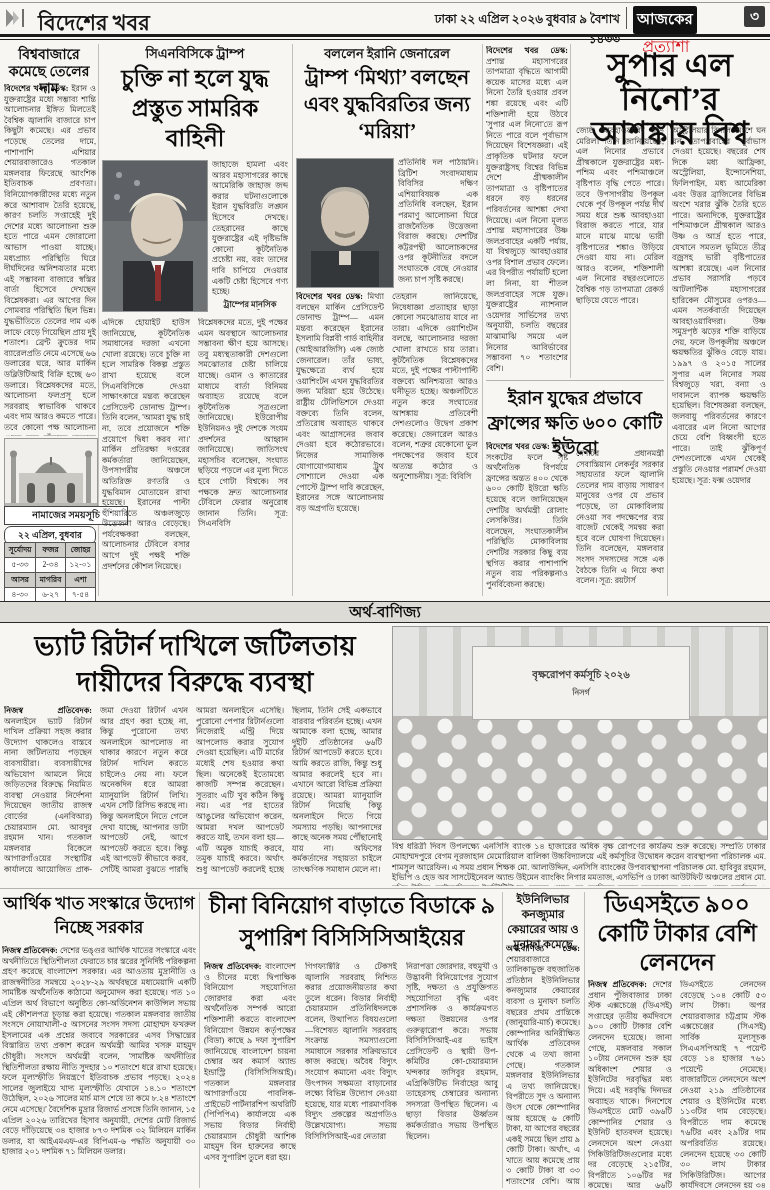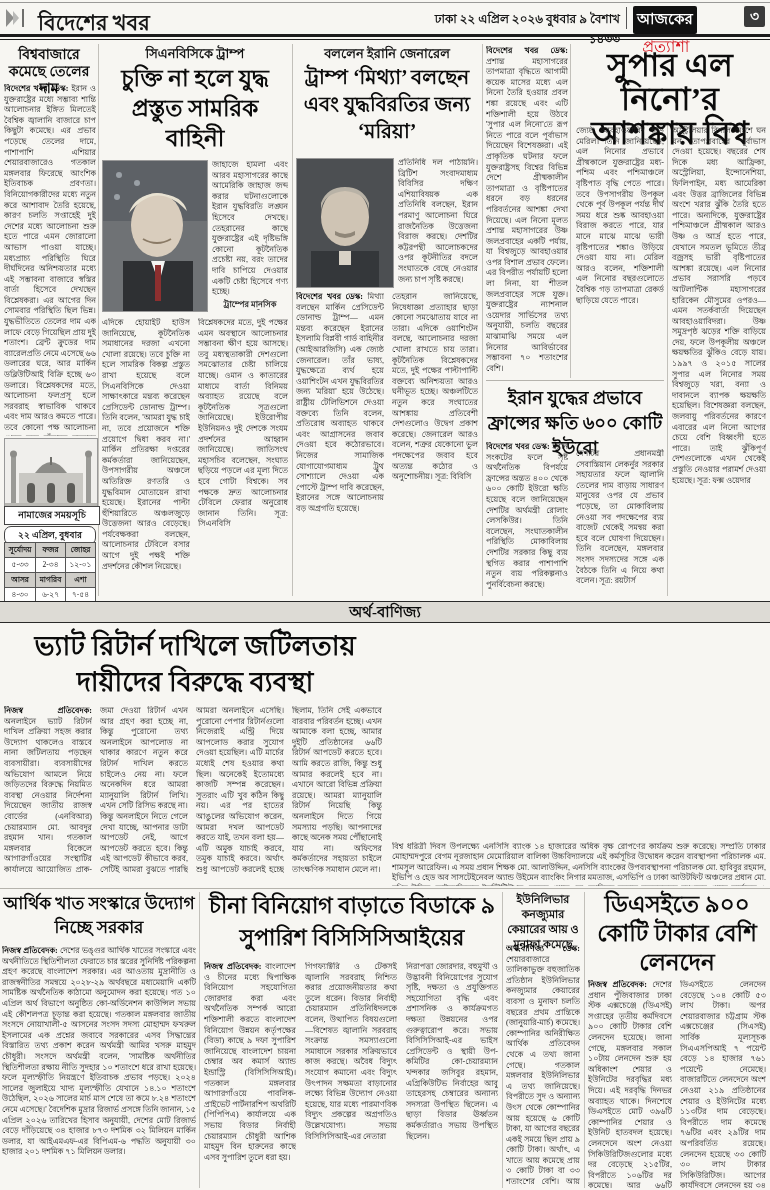--- a/index.html
+++ b/index.html
@@ -16,21 +16,21 @@
   
   .hdr-label{font-size:21px;font-weight:bold;}
   .hdr-date{font-size:12px;font-weight:bold;}
   .mast-black{background:#111;color:#fff;font-weight:bold;font-size:15px;padding:1px 4px 2px;border-radius:2px;}
   .mast-red{color:#d6121b;font-weight:normal;font-size:16px;padding-left:2px;}
   .pageno{background:#3a3a3a;color:#fff;font-weight:bold;font-size:14px;width:21px;height:21px;
           display:flex;align-items:center;justify-content:center;border-radius:2px;}
   .rule-thick{position:absolute;left:0;width:770px;height:3px;background:#1c1c1c;}
   .rule-thin{position:absolute;left:0;width:770px;height:1px;background:#1c1c1c;}
   
-  .ptitle{border:1px solid #444;background:#fff;font-weight:bold;font-size:9.5px;text-align:center;padding:1px 2px;}
+  .ptitle{border:1px solid #444;background:#fff;font-weight:bold;font-size:9.5px;text-align:center;padding:1px 16px;}
   .pdate{border:1px solid #444;border-radius:7px;background:#fff;font-weight:bold;font-size:9px;text-align:center;padding:1px 0;}
   table.ptab{border-collapse:collapse;width:92px;font-size:7.5px;text-align:center;background:#fff;}
   table.ptab td{border:1px solid #555;padding:1px 0;}
   td.plab{background:#cfcdc8;font-weight:bold;}
   
   .band{position:absolute;left:0;top:601px;width:770px;height:20px;background:#dddbd5;
         border-top:1px solid #2a2a2a;border-bottom:1px solid #2a2a2a;display:flex;align-items:center;justify-content:center;
         font-weight:bold;font-size:15px;color:#0b0b0b;}
   .subhead{font-weight:bold;text-align:center;display:block;font-size:8.2px;margin:2px 0;}
   .cap{position:absolute;font-size:8px;line-height:10.4px;text-align:justify;color:#222;overflow:hidden;}
@@ -202,20 +202,28 @@
       <span>দায়ীদের বিরুদ্ধে ব্যবস্থা</span>
     </div>
     <div class="col" style="left:4px;top:706px;width:88px;height:168px;">
       <b>নিজস্ব প্রতিবেদক: </b><span>অনলাইনে ভ্যাট রিটার্ন দাখিল প্রক্রিয়া সহজ করার উদ্যোগ থাকলেও বাস্তবে নানা জটিলতায় পড়ছেন ব্যবসায়ীরা। ব্যবসায়ীদের অভিযোগ আমলে নিয়ে জড়িতদের বিরুদ্ধে নিয়মিত ব্যবস্থা নেওয়ার নির্দেশনা দিয়েছেন জাতীয় রাজস্ব বোর্ডের (এনবিআর) চেয়ারম্যান মো. আবদুর রহমান খান। গতকাল মঙ্গলবার বিকেলে আগারগাঁওয়ের সংস্থাটির কার্যালয়ে আয়োজিত প্রাক-বাজেট আলোচনায় অনলাইনে ভ্যাট রিটার্ন দাখিলের জটিলতা নিয়ে ব্যবসায়ীরা অভিযোগ তুলে ধরেন।</span>
     </div>
     <div class="col" style="left:100px;top:706px;width:88px;height:168px;">জমা দেওয়া রিটার্ন এখন আর গ্রহণ করা হচ্ছে না, কিন্তু পুরোনো তথ্য অনলাইনে আপলোড না থাকার কারণে নতুন করে রিটার্ন দাখিল করতে চাইলেও নেয় না। ফলে অনেকদিন ধরে আমরা ম্যানুয়ালি রিটার্ন লিখি। এখন সেটি রিসিভ করছে না। কিন্তু অনলাইনে নিতে গেলে দেখা যাচ্ছে, আপনার ডাটা আপডেট নেই, আগে আপডেট করতে হবে। কিন্তু এই আপডেট কীভাবে করব, সেটিই আমরা বুঝতে পারছি না। জবাবে এনবিআর চেয়ারম্যান বলেন,</div>
     <div class="col" style="left:196px;top:706px;width:88px;height:168px;">আমরা অনলাইনে এসেছি। পুরোনো পেপার রিটার্নগুলো নিজেরাই এন্ট্রি দিয়ে আপলোড করার সুযোগ দেওয়া হয়েছিল। এটি মার্চের মধ্যেই শেষ হওয়ার কথা ছিল। অনেকেই ইতোমধ্যে কাজটি সম্পন্ন করেছেন। সুতরাং এটি খুব কঠিন কিছু নয়। এর পর হাতের আঙুলের অভিযোগ করেন, আমরা দখল আপডেট করতে যাই, তখন বলা হয়—এটি অমুক যাচাই করবে, তমুক যাচাই করবে। অর্থাৎ শুধু আপডেট করলেই হচ্ছে না।</div>
     <div class="col" style="left:292px;top:706px;width:90px;height:168px;">ছিলাম, তিনি সেই একভাবে বারবার পরিবর্তন হচ্ছে। এখন আমাকে বলা হচ্ছে, আমার দুইটি প্রতিষ্ঠানের ৬৬টি রিটার্ন আপডেট করতে হবে। আমি করতে রাজি, কিন্তু শুধু আমার করলেই হবে না। এখানে আরো বিভিন্ন প্রক্রিয়া রয়েছে। আমরা ম্যানুয়ালি রিটার্ন নিয়েছি কিন্তু অনলাইনে দিতে গিয়ে সমস্যায় পড়ছি। আপনাদের কাছে অনেক সময় পৌঁছানোই যায় না। অফিসের কর্মকর্তাদের সহায়তা চাইলে তাৎক্ষণিক সমাধান মেলে না।</div>
   </div>
 
+  <div class="photo" style="left:392px;top:626px;width:374px;height:212px;background:#c4c3bf;">
+    <div class="gp-build"></div>
+    <div class="gp-crowd"></div>
+    <div class="gp-banner">
+      <span class="t1">বৃক্ষরোপণ কর্মসূচি ২০২৬</span>
+      <span class="t2">নিসর্গ</span>
+    </div>
+  </div>
   <div class="cap" style="left:392px;top:842px;width:374px;height:44px;">বিশ্ব ধরিত্রী দিবস উপলক্ষ্যে এনসিসি ব্যাংক ১৪ হাজারের অধিক বৃক্ষ রোপণের কার্যক্রম শুরু করেছে। সম্প্রতি ঢাকার মোহাম্মদপুরে বেগম নূরজাহান মেমোরিয়াল বালিকা উচ্চবিদ্যালয়ে এই কর্মসূচির উদ্বোধন করেন ব্যবস্থাপনা পরিচালক এম. শামসুল আরেফিন। এ সময় প্রধান শিক্ষক মো. আলাউদ্দিন, এনসিসি ব্যাংকের উপব্যবস্থাপনা পরিচালক মো. হাবিবুর রহমান, ইভিপি ও হেড অব সাসটেইনেবল অ্যান্ড উইমেন ব্যাংকিং নিগার মমতাজ, এসভিপি ও ঢাকা আউটফিট অঞ্চলের প্রধান মো. রশিদ উদ্দিন, ফাইন্যান্সিয়াল ইনস্টিটিউশন সেলের প্রধান মো. আনিসুর রহমান মজুমদারসহ ব্যাংকের প্রধান কার্যালয় ও মোহাম্মদপুর শাখার সংশ্লিষ্ট কর্মকর্তাবৃন্দ উপস্থিত ছিলেন।</div>
 
   <div class="hsep" style="left:0;top:888px;width:770px;"></div>
   <div class="vsep" style="left:199px;top:892px;height:296px;"></div>
   <div class="vsep" style="left:502px;top:892px;height:296px;"></div>
   <div class="vsep" style="left:584px;top:892px;height:296px;"></div>
 
   <div>
     <div class="hl" style="left:2px;top:892px;width:194px;font-size:17px;line-height:24px;">আর্থিক খাত সংস্কারে উদ্যোগ নিচ্ছে সরকার</div>
     <div class="col" style="left:2px;top:946px;width:194px;height:242px;">

